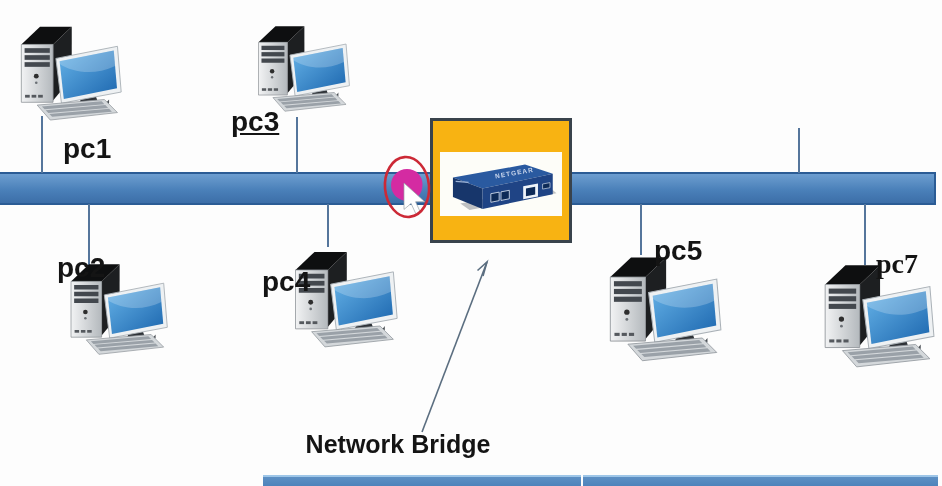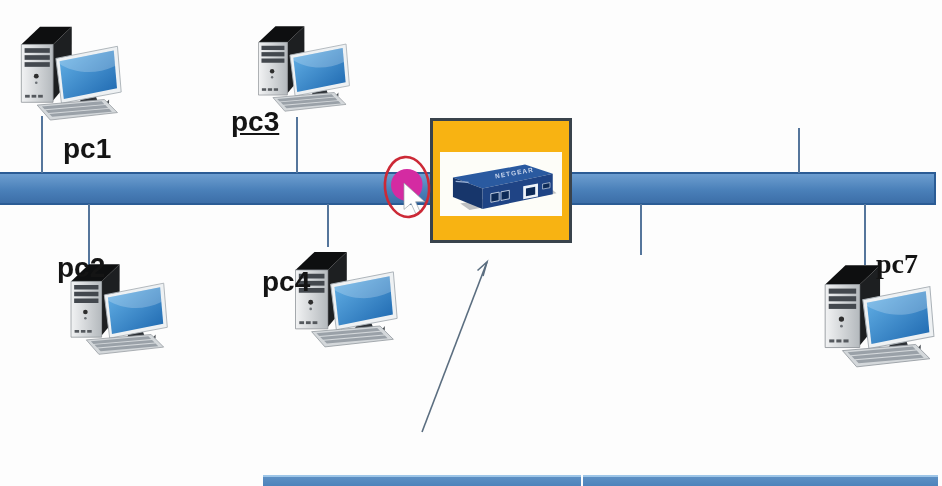--- a/index.html
+++ b/index.html
@@ -136,20 +136,26 @@
         <use href="#pc-icon"></use>
       </svg>
     <div class="pc-label">pc3</div>
   </div>
   <div class="pc" id="pc4">
     <svg class="pc-icon" viewBox="0 0 120 110">
         <use href="#pc-icon"></use>
       </svg>
     <div class="pc-label">pc4</div>
   </div>
+  <div class="pc" id="pc5">
+    <svg class="pc-icon" viewBox="0 0 120 110">
+        <use href="#pc-icon"></use>
+      </svg>
+    <div class="pc-label">pc5</div>
+  </div>
   <div class="pc" id="pc7">
     <svg class="pc-icon" viewBox="0 0 120 110">
         <use href="#pc-icon"></use>
       </svg>
     <div class="pc-label">pc7</div>
   </div>
 
   <div class="bridge-box">
     <div class="bridge-img">
       <svg viewBox="0 0 132 66">
@@ -174,17 +180,18 @@
       <path d="M24,31 L24,57.4 L31.1,51.5 L35.8,61.7 L40.1,59.7 L35.6,49.8 L44.8,49.8 Z" fill="#ffffff" stroke="#9aa0a6" stroke-width="0.7"></path>
       <ellipse cx="27" cy="35" rx="22" ry="30" fill="none" stroke="#cc2936" stroke-width="2.6" transform="rotate(-5 27 35)"></ellipse>
     </svg>
   </div>
 
   <svg class="overlay" viewBox="0 0 942 486">
     <path d="M422,432 L487,262" stroke="#5b6e80" stroke-width="1.6" fill="none"></path>
     <path d="M477.5,270.5 L487,262 L483,276" stroke="#5b6e80" stroke-width="1.6" fill="none"></path>
   </svg>
 
+  <div class="caption">Network Bridge</div>
 
   <div class="bus-bottom" id="bus-bottom-a"></div>
   <div class="bus-bottom" id="bus-bottom-b"></div>
 
 </div>
 
 </body></html>

